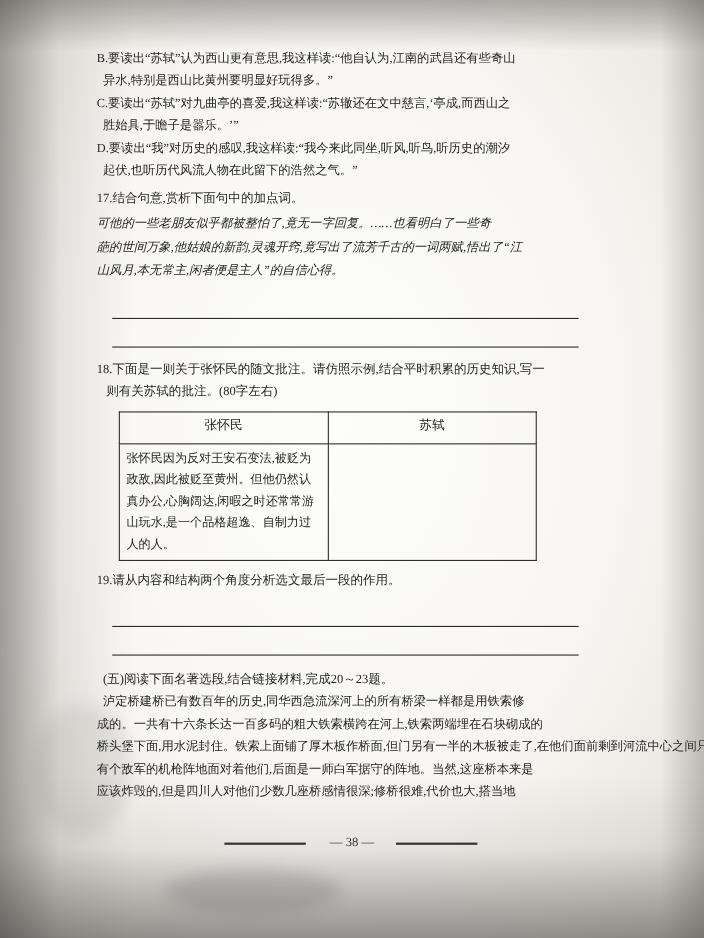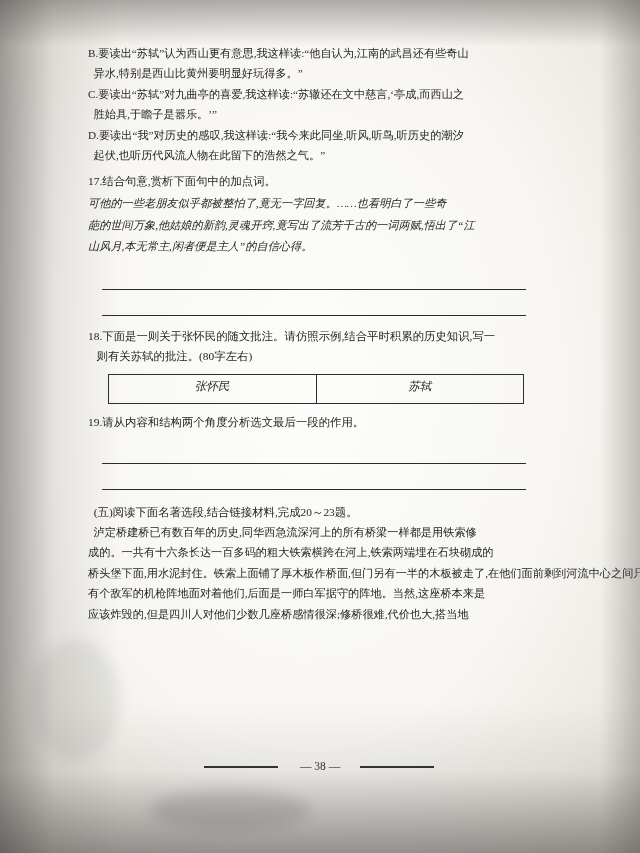--- a/index.html
+++ b/index.html
@@ -85,24 +85,23 @@
     margin-bottom: 8px;
   }
   .ans-line {
     border-bottom: 1.1px solid #2b2b2b;
     height: 25px;
     width: 424px;
     margin-left: 14px;
   }
   table.batch {
     border-collapse: collapse;
-    width: 416px;
+    width: 380px;
     margin: 8px 0 8px 20px;
     table-layout: fixed;
-    font-style: italic;
   }
   table.batch td, table.batch th {
     border: 1.1px solid #2e2e2e;
     padding: 4px 6px;
     vertical-align: top;
     font-weight: normal;
   }
   table.batch th {
     text-align: center;
     font-size: 11.6px;
@@ -190,20 +189,28 @@
     <div class="blk" style="margin-top:10px">
       <div class="q">18.下面是一则关于张怀民的随文批注。请仿照示例,结合平时积累的历史知识,写一</div>
       <div class="q">   则有关苏轼的批注。(80字左右)</div>
 
       <table class="batch">
         <tbody>
             <tr>
           <th>张怀民</th>
           <th>苏轼</th>
         </tr>
+        <tr>
+          <td class="body">
+            <span class="cell-text">张怀民因为反对王安石变法,被贬为政敌,因此被贬至黄州。但他仍然认真办公,心胸阔达,闲暇之时还常常游山玩水,是一个品格超逸、自制力过人的人。</span>
+          </td>
+          <td class="body">
+            <span class="cell-text"></span>
+          </td>
+        </tr>
       </tbody>
         </table>
     </div>
 
     <div class="blk">
       <div class="q">19.请从内容和结构两个角度分析选文最后一段的作用。</div>
       <div class="ans-lines">
         <div class="ans-line"></div>
         <div class="ans-line"></div>
       </div>

